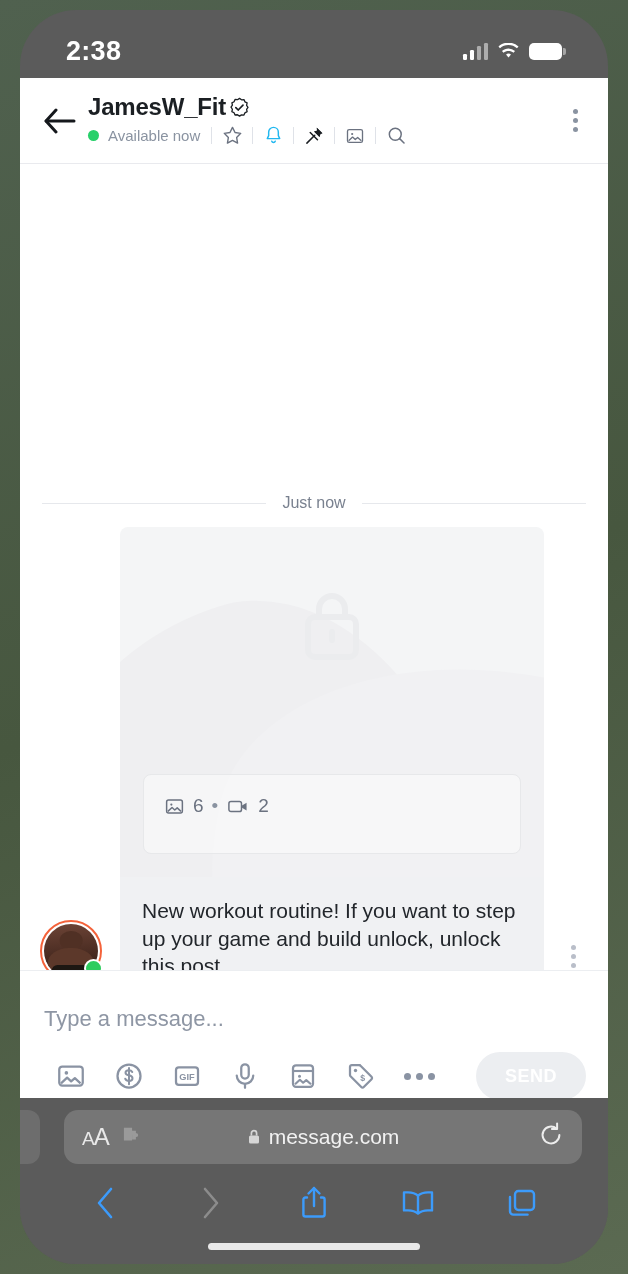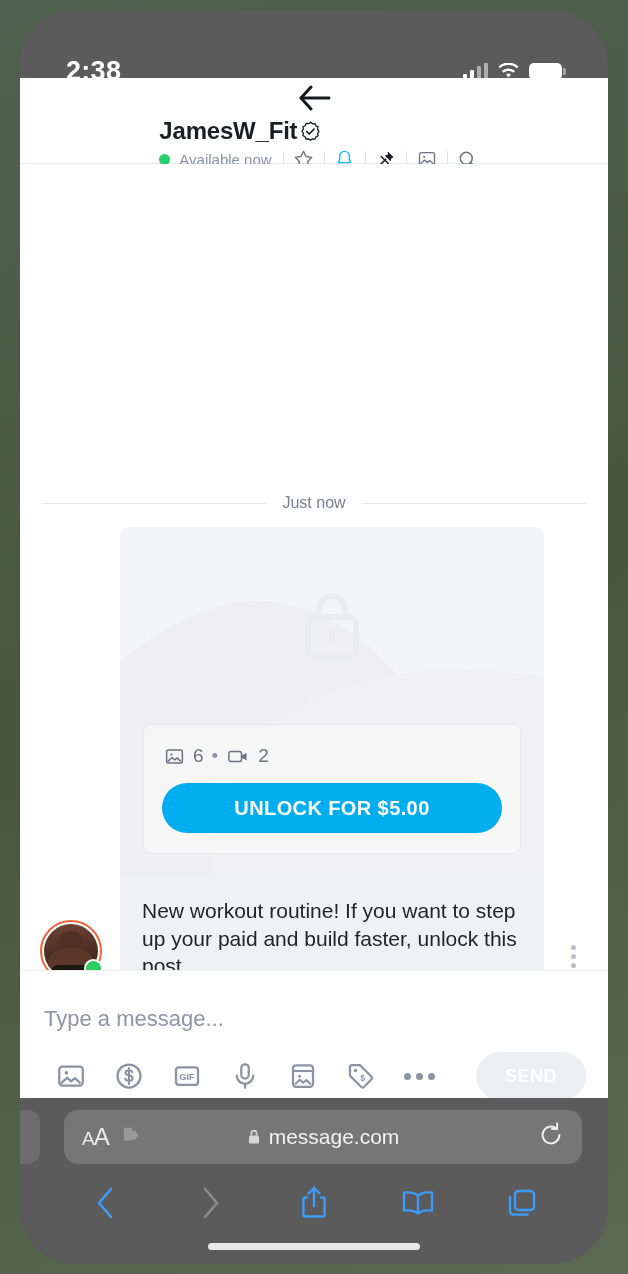--- a/index.html
+++ b/index.html
@@ -24,21 +24,20 @@
   }
 
   
   .statusbar {
     position: absolute; left: 0; top: 0;
     width: 100%; height: 68px;
     display: flex; align-items: center;
     justify-content: space-between;
     padding: 14px 46px 0 46px;
     color: #ffffff;
-    margin-top: 20px;
   }
   .clock { font-size: 27px; font-weight: 600; letter-spacing: 0.3px; }
   .status-icons { display: flex; align-items: center; gap: 9px; }
   .bars { display: flex; align-items: flex-end; gap: 2.5px; height: 17px; }
   .bars i { display: block; width: 4.5px; background: #ffffff; border-radius: 1.2px; }
   .bars i:nth-child(1){ height: 6px; }
   .bars i:nth-child(2){ height: 10px; }
   .bars i:nth-child(3){ height: 14px; opacity:.5; }
   .bars i:nth-child(4){ height: 17px; opacity:.5; }
   .wifi { width: 23px; height: 17px; }
@@ -61,21 +60,20 @@
   }
 
   
   .chat-header {
     position: relative;
     height: 86px;
     border-bottom: 1px solid #e9eaee;
     background: #fff;
     display: flex; align-items: center;
     padding: 0 18px 0 20px;
-    flex-direction: column;
   }
   .back-arrow {
     width: 40px; height: 40px;
     flex: 0 0 40px;
     display: flex; align-items: center; justify-content: center;
     cursor: pointer;
   }
   .back-arrow svg { display:block; }
   .header-main { flex: 1 1 auto; padding-left: 8px; }
   .uname-row { display: flex; align-items: center; gap: 3px; }
@@ -424,25 +422,24 @@
                   <path d="M4.4 17.6l4.8-4.4 3.1 2.8 2.8-2.4 4.3 4" fill="none" stroke="#6b7280" stroke-width="1.7" stroke-linejoin="round"></path>
                 </svg>
                 <span>6</span>
                 <span class="dot">•</span>
                 <svg width="24" height="21" viewBox="0 0 26 24">
                   <rect x="2.6" y="6.4" width="14.4" height="11.4" rx="2.4" fill="none" stroke="#6b7280" stroke-width="1.7"></rect>
                   <path d="M17.6 10.8l5.2-3.2v9l-5.2-3.2z" fill="#6b7280"></path>
                 </svg>
                 <span>2</span>
               </div>
-              <button class="unlock-btn">UNLOCK FOR $5.00</button>
             </div>
           </div>
 
-          <div class="bubble-text">New workout routine!  If you want to step up your paid and build faster, unlock this post.</div>
+          <div class="bubble-text">New workout routine!  If you want to step up your game and build unlock, unlock this post.</div>
 
           <div class="msg-kebab">
             <span></span>
               <span></span>
               <span></span>
           </div>
         </div>
 
         <div class="meta-row">
           <span>6:32 pm,</span>

